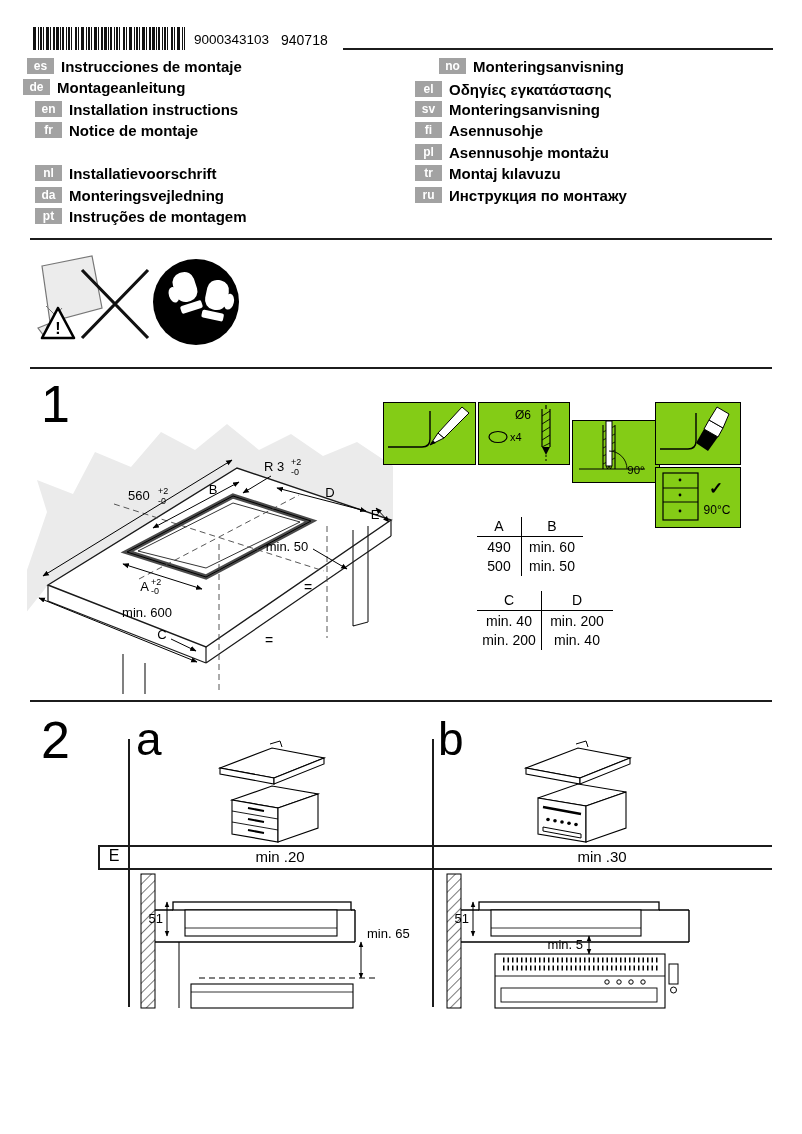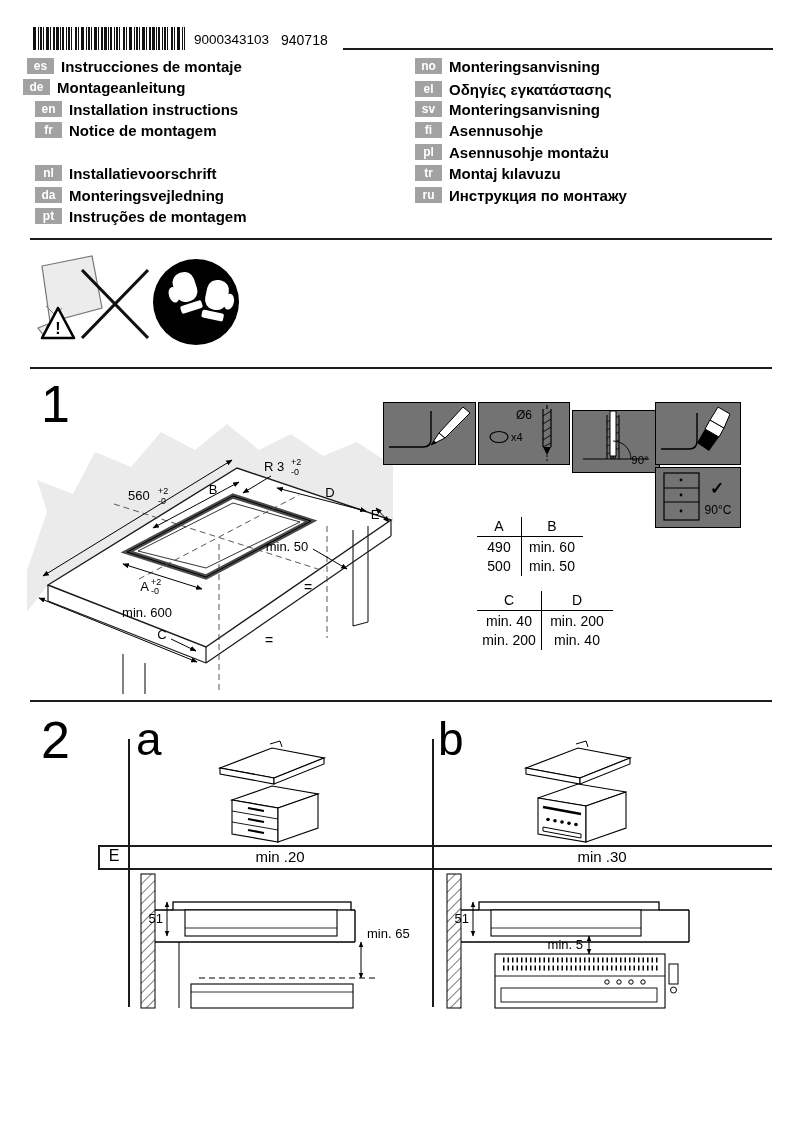--- a/index.html
+++ b/index.html
@@ -8,21 +8,21 @@
           font-family:"Liberation Sans", sans-serif; color:#000; overflow:hidden;padding-left:12px; }
   .abs { position:absolute; }
   .hline { position:absolute; background:#1c1c1c; height:2px; }
   .vline { position:absolute; background:#1c1c1c; width:2px; }
   .lang-row { position:absolute; height:18px; display:flex; align-items:center; gap:7px; }
   .lang-code { width:27px; height:16px; background:#a2a2a2; color:#fff; font-size:12px;
                font-weight:bold; display:flex; align-items:center; justify-content:center; }
   .lang-title { font-size:15px; font-weight:bold; white-space:nowrap; }
   .step-num { position:absolute; font-size:52px; font-weight:400; line-height:1; }
   .variant-letter { position:absolute; font-size:46px; font-weight:400; line-height:1; }
-  .detail-box { position:absolute; border:1.3px solid #000; background:#737373;text-align:center; }
+  .detail-box { position:absolute; border:1.3px solid #000; background:#84cc16; }
   .tbl { position:absolute; font-size:14px; }
   .tbl .cell { position:absolute; height:18px; line-height:18px; text-align:center; }
   .tbl .hline, .tbl .vline { background:#000; }
   .tbl .hline { height:1.3px; } .tbl .vline { width:1.3px; }
   .dimtxt { position:absolute; font-size:15px; text-align:center; }
   svg text { font-family:"Liberation Sans", sans-serif; fill:#000; }
   svg path, svg line, svg rect, svg ellipse, svg circle, svg polyline { vector-effect:none; }
 </style>
 </head>
 <body>
@@ -43,36 +43,36 @@
   <div class="lang-row" style="left:23px;top:78px">
     <span class="lang-code">de</span>
     <span class="lang-title">Montageanleitung</span>
   </div>
   <div class="lang-row" style="left:35px;top:100px">
     <span class="lang-code">en</span>
     <span class="lang-title">Installation instructions</span>
   </div>
   <div class="lang-row" style="left:35px;top:121px">
     <span class="lang-code">fr</span>
-    <span class="lang-title">Notice de montagem</span>
+    <span class="lang-title">Notice de montaje</span>
   </div>
   <div class="lang-row" style="left:35px;top:164px">
     <span class="lang-code">nl</span>
     <span class="lang-title">Installatievoorschrift</span>
   </div>
   <div class="lang-row" style="left:35px;top:186px">
     <span class="lang-code">da</span>
     <span class="lang-title">Monteringsvejledning</span>
   </div>
   <div class="lang-row" style="left:35px;top:207px">
     <span class="lang-code">pt</span>
     <span class="lang-title">Instruções de montagem</span>
   </div>
 
-  <div class="lang-row" style="left:415px;top:57px">
+  <div class="lang-row" style="left:439px;top:57px">
     <span class="lang-code">no</span>
     <span class="lang-title">Monteringsanvisning</span>
   </div>
   <div class="lang-row" style="left:415px;top:80px">
     <span class="lang-code">el</span>
     <span class="lang-title">Οδηγίες εγκατάστασης</span>
   </div>
   <div class="lang-row" style="left:415px;top:100px">
     <span class="lang-code">sv</span>
     <span class="lang-title">Monteringsanvisning</span>
@@ -190,21 +190,21 @@
     <svg width="89" height="60" viewBox="0 0 89 60">
       <text x="44" y="16" font-size="12" text-anchor="middle">Ø6</text>
       <ellipse cx="19" cy="34" rx="9" ry="5.5" fill="none" stroke="#000" stroke-width="1.2"></ellipse>
       <text x="31" y="38" font-size="11">x4</text>
       <path d="M63,6 L63,44 M71,6 L71,44 M67,2 L67,6" stroke="#000" stroke-width="1.2" fill="none"></path>
       <path d="M63,13 L71,8 M63,21 L71,16 M63,29 L71,24 M63,37 L71,32 M63,44 L71,40" stroke="#000" stroke-width="0.9" fill="none"></path>
       <path d="M63,44 L71,44 L67,52 Z" fill="#000"></path>
       <path d="M67,52 L67,58" stroke="#000" stroke-width="1" stroke-dasharray="2 2"></path>
     </svg>
   </div>
-  <div class="detail-box" style="left:572px;top:410px;width:88px;height:63px">
+  <div class="detail-box" style="left:572px;top:420px;width:88px;height:63px">
     <svg width="78" height="60" viewBox="0 0 78 60">
       <path d="M6,48 L72,48" stroke="#000" stroke-width="1.2"></path>
       <path d="M30,4 L30,48 M42,4 L42,48" stroke="#000" stroke-width="1.1" fill="none"></path>
       <path d="M30,11 L42,5 M30,19 L42,13 M30,27 L42,21 M30,35 L42,29 M30,43 L42,37" stroke="#000" stroke-width="0.8"></path>
       <path d="M33,0 L39,0 L39,45 L33,45 Z" fill="#fff" stroke="#000" stroke-width="1"></path>
       <path d="M33,45 L34.5,48 L36,45 L37.5,48 L39,45" stroke="#000" stroke-width="0.9" fill="none"></path>
       <path d="M54,48 A18,18 0 0 0 36,30" stroke="#000" stroke-width="0.9" fill="none"></path>
       <text x="63" y="53" font-size="11.5" text-anchor="middle">90°</text>
     </svg>
   </div>

